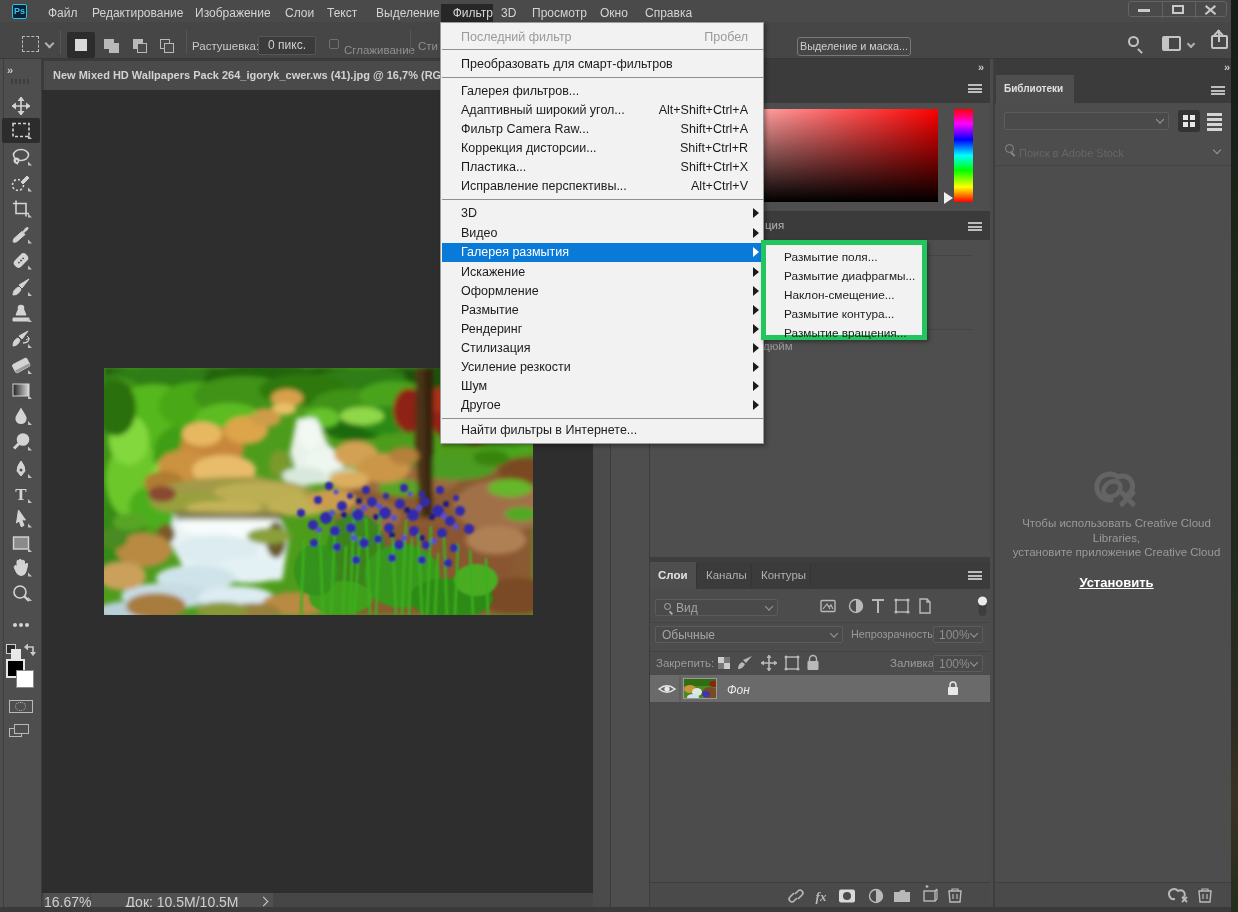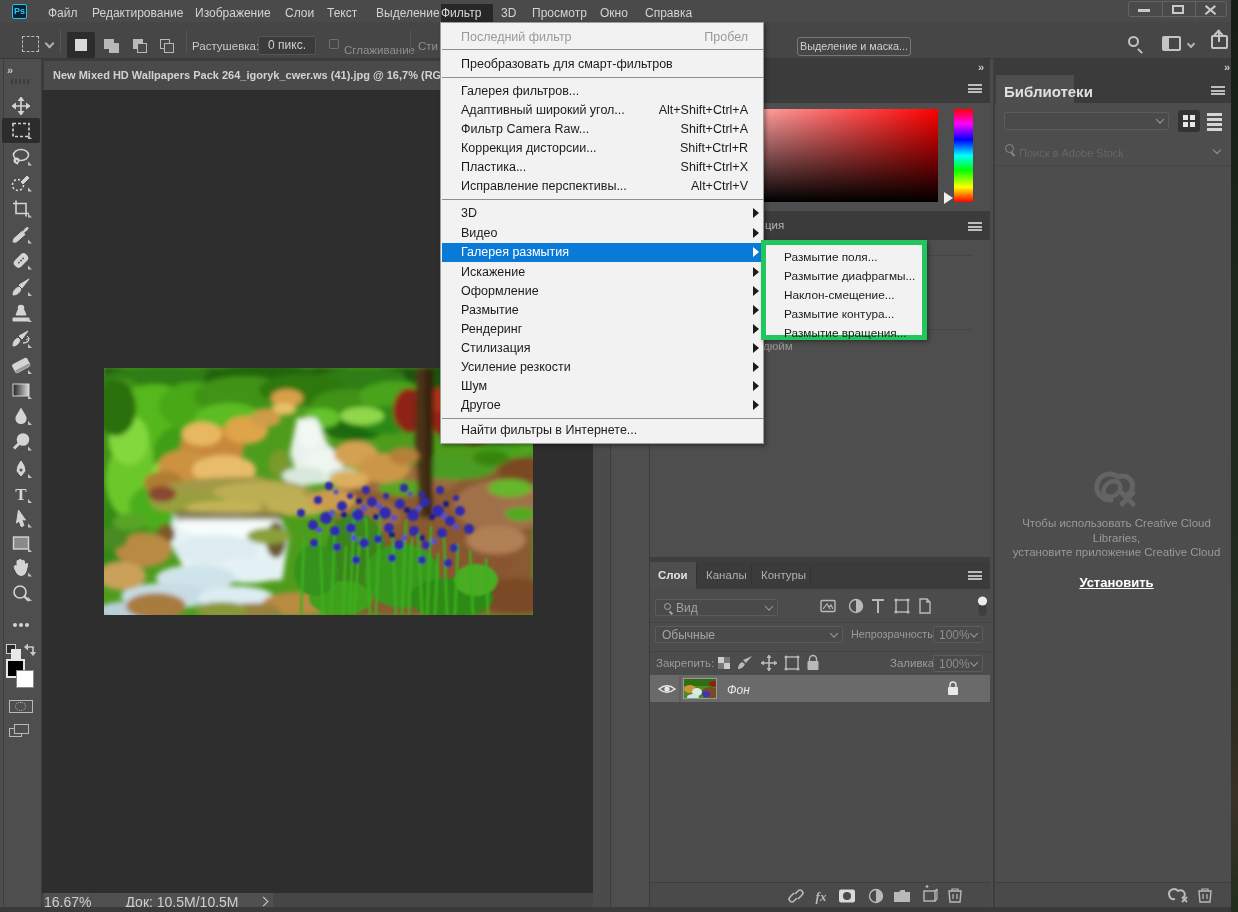--- a/index.html
+++ b/index.html
@@ -1,20 +1,20 @@
 <!DOCTYPE html>
 <html><head><meta charset="utf-8"><style>
 *{margin:0;padding:0;box-sizing:border-box}
 html,body{width:1238px;height:912px;overflow:hidden}
 body{font-family:"Liberation Sans",sans-serif;background:#4b4b4b;position:relative;color:#d6d6d6}
 
 #menubar{position:absolute;left:0;top:0;width:1238px;height:22px;background:#4a4a4a;font-size:12px}
 #menubar .mi{position:absolute;top:2px;height:22px;line-height:22px;color:#d4d4d4}
 #pslogo{position:absolute;left:12px;top:4px;width:15px;height:15px;background:#0b2333;border:1px solid #26c2f0;border-radius:2px;color:#2fc3f2;font-size:9px;font-weight:bold;text-align:center;line-height:13px}
-#mi-filter{position:absolute;left:441px;top:4px;width:52px;height:18px;background:#272727;color:#d8d8d8;text-align:left;line-height:18px;font-size:12px}
+#mi-filter{position:absolute;left:441px;top:4px;width:52px;height:18px;background:#272727;color:#d8d8d8;text-align:right;line-height:18px;font-size:12px}
 #winctl{position:absolute;right:11px;top:1px;width:99px;height:16px;border:1px solid #636363;border-radius:3px}
 #winctl .wb{position:absolute;top:0;height:14px;color:#c9c9c9;text-align:center}
 
 #optbar{position:absolute;left:0;top:22px;width:1238px;height:37px;background:#464646;border-bottom:1px solid #383838;font-size:11.5px}
 .obtxt{position:absolute;height:14px;line-height:14px}
 #feather{position:absolute;left:258px;top:14px;width:58px;height:19px;background:#3b3b3b;border:1px solid #565656;border-radius:2px;color:#cfcfcf;text-align:center;line-height:17px;font-size:12px}
 #selmask{position:absolute;left:797px;top:15px;width:114px;height:19px;border:1px solid #787878;border-radius:3px;color:#cfcfcf;text-align:center;line-height:17px;font-size:10.8px;white-space:nowrap}
 
 #toolbar{position:absolute;left:0;top:59px;width:42px;height:853px;background:#4e4e4e;border-right:1px solid #3c3c3c}
 #tsel{position:absolute;left:2px;top:59px;width:38px;height:25px;background:#2c2c2c;border-radius:2px}
@@ -637,21 +637,21 @@
       </g>
   </svg>
 </div>
 
 <div id="rdock">
   <div class="dockhead" style="left:0;top:0;width:243px;height:16px">
       <span class="chev2" style="position:absolute;right:10px;top:2px">»</span>
     </div>
   <div style="position:absolute;left:0;top:16px;width:243px;height:28px;background:#3b3b3b"></div>
   <div style="position:absolute;left:1px;top:16px;width:78px;height:28px;background:#4e4e4e"></div>
-  <div style="position:absolute;left:9px;top:24px;font-size:15px;font-weight:bold;color:#e0e0e0">Библиотеки</div>
+  <div style="position:absolute;left:9px;top:24px;font-size:10px;font-weight:bold;color:#e0e0e0">Библиотеки</div>
   <div class="hamb" style="right:13px;top:27px"></div>
   <div class="combo" style="left:9px;top:53px;width:165px;height:18px">
       <span class="cv"></span>
     </div>
   <div style="position:absolute;left:183px;top:51px;width:22px;height:22px;background:#333;border-radius:3px"></div>
   <div style="position:absolute;left:188px;top:56px;width:5px;height:5px;background:#e8e8e8"></div>
   <div style="position:absolute;left:195px;top:56px;width:5px;height:5px;background:#e8e8e8"></div>
   <div style="position:absolute;left:188px;top:63px;width:5px;height:5px;background:#e8e8e8"></div>
   <div style="position:absolute;left:195px;top:63px;width:5px;height:5px;background:#e8e8e8"></div>
   <div style="position:absolute;left:212px;top:54px;width:15px;height:3px;background:#d5d5d5;box-shadow:0 5px #d5d5d5,0 10px #d5d5d5,0 15px #d5d5d5"></div>

